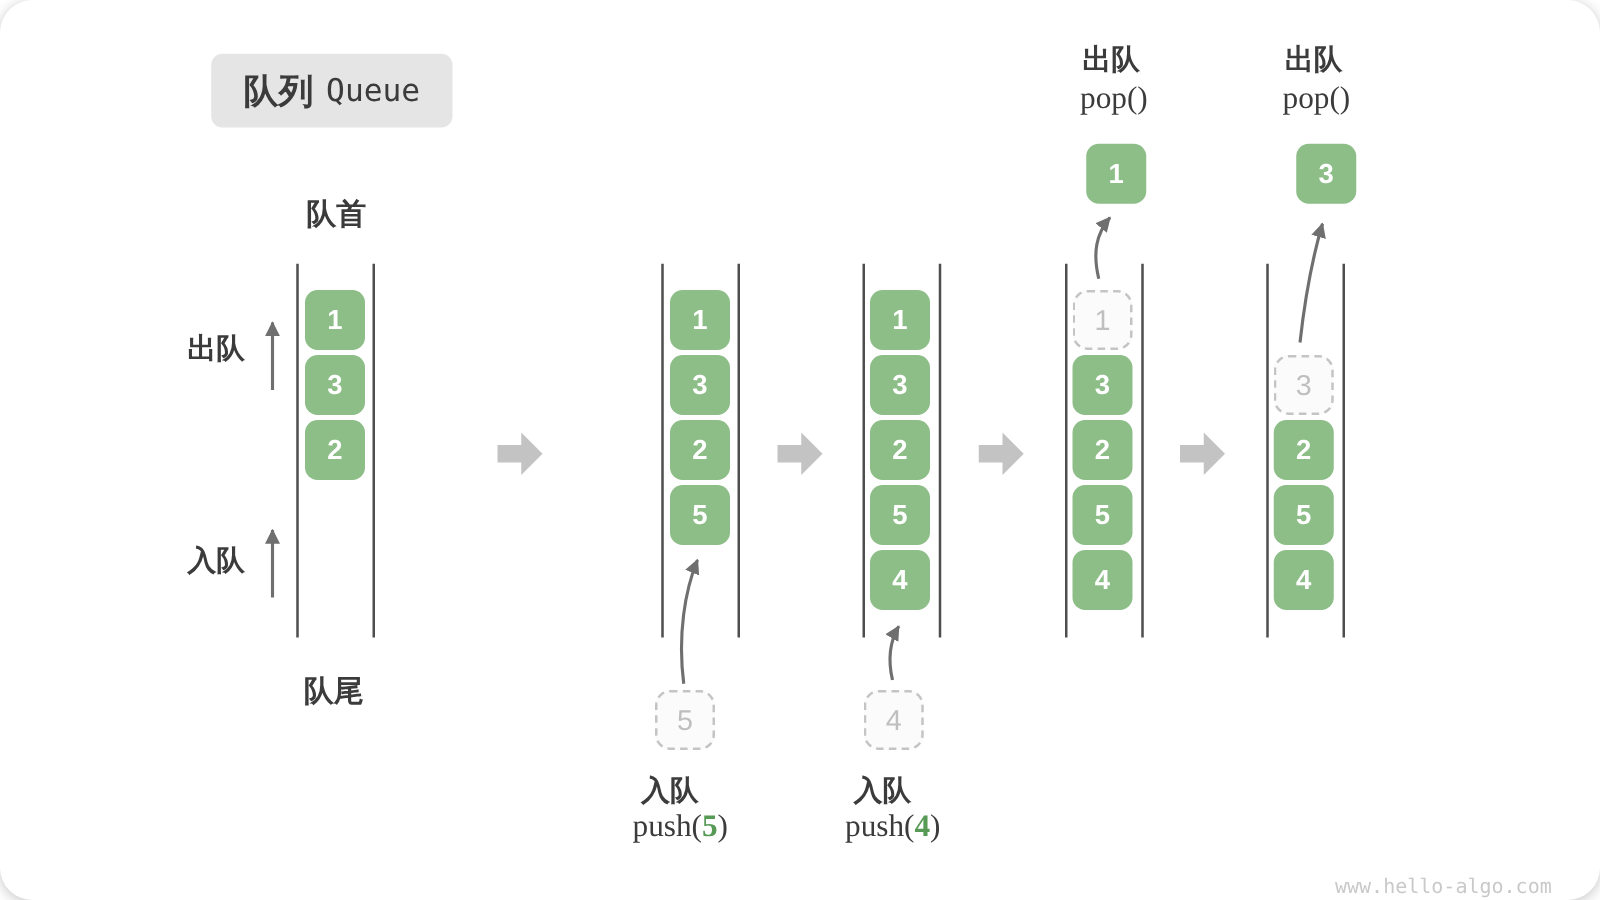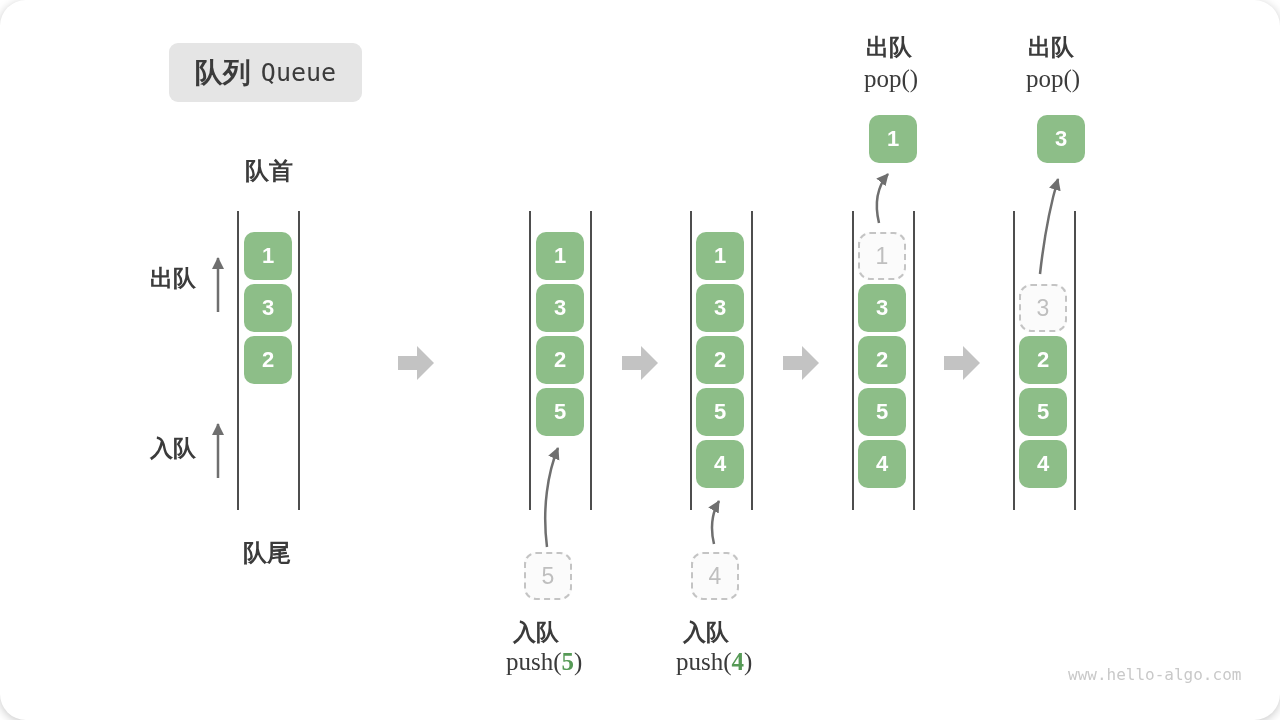--- a/index.html
+++ b/index.html
@@ -29,21 +29,21 @@
     position:absolute; width:48px; height:48px; border-radius:10px;
     background:var(--green); color:#fff; font-weight:bold; font-size:22px;
     display:flex; align-items:center; justify-content:center;
   }
   .ghost{
     background:var(--ghost-fill); border:2px dashed var(--ghost-border);
     width:44px; height:44px; border-radius:12px; color:var(--ghost-text);
     font-weight:400; font-size:23px;
   }
   .watermark{
-    position:absolute; left:1068px; top:665px; font-family:"DejaVu Sans Mono", monospace;
+    position:absolute; left:1068px; top:699px; font-family:"DejaVu Sans Mono", monospace;
     font-size:16px; color:var(--watermark); white-space:nowrap;
   }
   .overlay{position:absolute; left:0; top:0; pointer-events:none;}
   .thin-arrow{stroke:var(--arrow-thin); stroke-width:2.5; fill:none;}
   .ah-head{fill:var(--arrow-thin);}
   .block-arrow{fill:var(--arrow-block);}
 </style>
 </head>
 <body>
 

